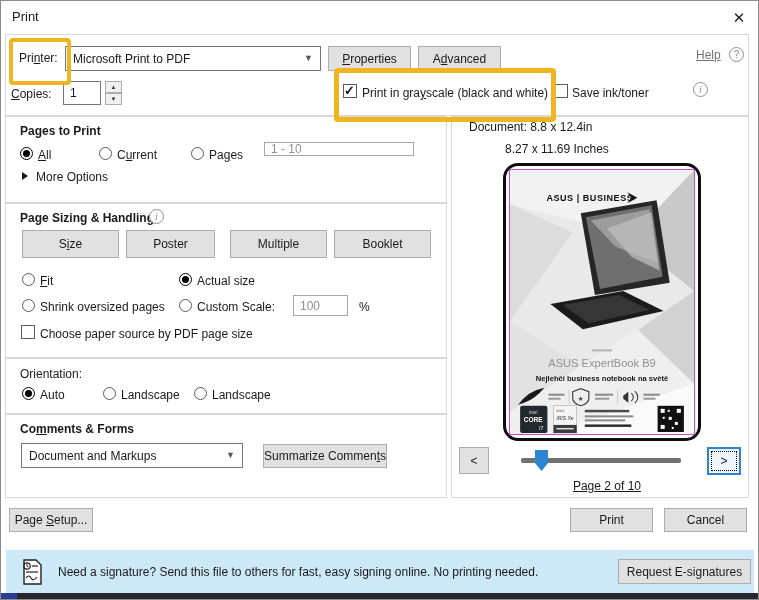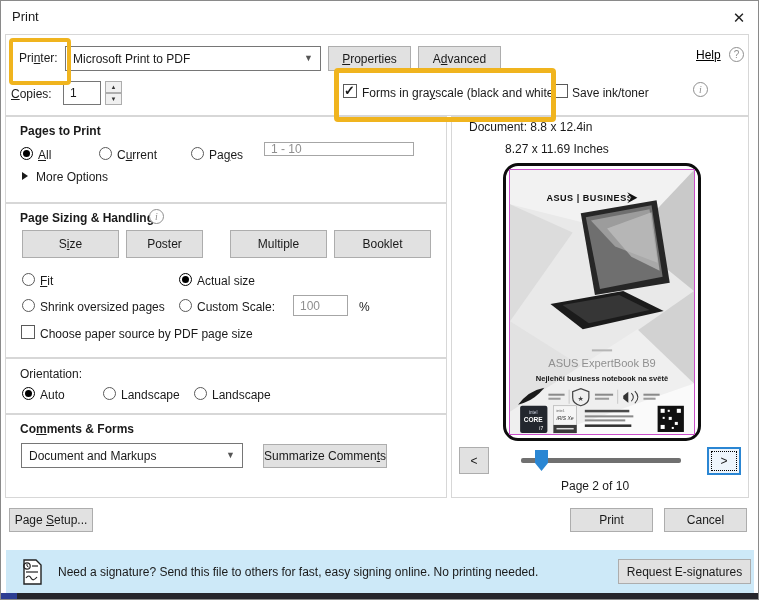--- a/index.html
+++ b/index.html
@@ -13,21 +13,21 @@
   .radio{position:absolute;width:13px;height:13px;border:1px solid #5a5a5a;border-radius:50%;background:#fff;box-sizing:border-box;}
   .radio.sel{border:1px solid #000;}
   .radio.sel::after{content:"";position:absolute;left:2px;top:2px;right:2px;bottom:2px;background:#000;border-radius:50%;}
   .cb{position:absolute;width:14px;height:14px;border:1px solid #5a5a5a;background:#fff;box-sizing:border-box;}
   .cb.checked::after{content:"✓";position:absolute;left:0px;top:-2px;font-size:13px;color:#1a1a1a;font-weight:bold;}
   .combo{position:absolute;background:#fff;border:1px solid #767676;box-sizing:border-box;display:flex;align-items:center;padding:0 22px 0 7px;font-size:12px;}
   .combo .chev{position:absolute;right:7px;top:50%;transform:translateY(-60%);color:#555;font-size:9px;}
   .tfield{position:absolute;background:#fff;border:1px solid #a6a6a6;color:#8f8f8f;display:flex;align-items:center;padding:0 6px;box-sizing:border-box;font-size:12px;}
   .hl{position:absolute;border:5px solid #F0B41E;border-radius:4px;pointer-events:none;z-index:5;}
   .circ{position:absolute;width:15px;height:15px;border:1px solid #8f8f8f;border-radius:50%;color:#8f8f8f;display:flex;align-items:center;justify-content:center;font-size:10px;box-sizing:border-box;background:#fff;}
-  .link{color:#000000;text-decoration:underline;cursor:pointer;}
+  .link{color:#737373;text-decoration:underline;cursor:pointer;}
   .spin{position:absolute;width:17px;height:24px;box-sizing:border-box;}
   .spin div{position:absolute;left:0;width:17px;height:12px;background:#f0f0f0;border:1px solid #adadad;box-sizing:border-box;display:flex;align-items:center;justify-content:center;font-size:6px;color:#333;}
   .track{position:absolute;background:#707070;border-radius:2px;}
   .thumb{position:absolute;width:13px;height:21px;background:#2A86D3;clip-path:polygon(0 0,100% 0,100% 62%,50% 100%,0 62%);}
   .nextbtn{position:absolute;background:#eef5fc;border:2px solid #2A86D3;outline:1px dotted #000;outline-offset:-5px;display:flex;align-items:center;justify-content:center;font-size:12px;box-sizing:border-box;}
   .bluebar{position:absolute;background:#CDE9F8;display:flex;align-items:center;box-sizing:border-box;}
   .titlebar-close{position:absolute;display:flex;align-items:center;justify-content:center;font-size:15px;color:#222;cursor:pointer;}
   .tri{position:absolute;width:0;height:0;border-left:6px solid #1a1a1a;border-top:4px solid transparent;border-bottom:4px solid transparent;}
   .pframe{position:absolute;border:3px solid #0d0d0d;background:#fff;box-sizing:border-box;}
   .pmagenta{position:absolute;left:3px;top:3px;right:3px;bottom:3px;border:1px solid #c94fc9;}
@@ -59,21 +59,21 @@
 
   <div class="lbl" style="left:10px;top:86px;"><span class="u">C</span><span>opies:</span></div>
   <div class="tfield" style="left:62px;top:80px;width:38px;height:24px;color:#1a1a1a;border-color:#767676;">1</div>
   <div class="spin" style="left:104px;top:80px;">
     <div style="top:0;">▲</div>
     <div style="top:12px;">▼</div>
   </div>
 
   <div class="hl" style="left:333px;top:67px;width:212px;height:44px;"></div>
   <div class="cb checked" style="left:342px;top:83px;"></div>
-  <div class="lbl" style="left:361px;top:85px;"><span>Forms in gra</span><span class="u">y</span><span>scale (black and white)</span></div>
+  <div class="lbl" style="left:361px;top:85px;"><span>Print in gra</span><span class="u">y</span><span>scale (black and white)</span></div>
   <div class="cb" style="left:553px;top:83px;"></div>
   <div class="lbl" style="left:571px;top:85px;">Save ink/toner</div>
   <div class="circ" style="left:692px;top:81px;font-style:italic;font-family:'Liberation Serif',serif;">i</div>
 
   <div class="gbox" style="left:4px;top:115px;width:442px;height:87px;"></div>
   <div class="lbl bold" style="left:19px;top:123px;">Pages to Print</div>
   <div class="radio sel" style="left:19px;top:146px;"></div>
   <div class="lbl" style="left:37px;top:147px;"><span class="u">A</span><span>ll</span></div>
   <div class="radio" style="left:98px;top:146px;"></div>
   <div class="lbl" style="left:116px;top:147px;"><span>C</span><span class="u">u</span><span>rrent</span></div>
@@ -82,21 +82,21 @@
   <div class="tfield" style="left:263px;top:141px;width:150px;height:14px;">1 - 10</div>
   <div class="tri" style="left:21px;top:171px;"></div>
   <div class="lbl" style="left:35px;top:169px;">More Options</div>
 
   <div class="gbox" style="left:4px;top:202px;width:442px;height:155px;"></div>
   <div class="lbl bold" style="left:19px;top:210px;">Page Sizing &amp; Handling</div>
   <div class="circ" style="left:148px;top:208px;font-style:italic;font-family:'Liberation Serif',serif;">i</div>
   <div class="btn" style="left:21px;top:229px;width:97px;height:28px;">
       <span><span>S</span><span class="u">i</span><span>ze</span></span>
     </div>
-  <div class="btn" style="left:125px;top:229px;width:77px;height:28px;">Poster</div>
+  <div class="btn" style="left:125px;top:229px;width:89px;height:28px;">Poster</div>
   <div class="btn" style="left:229px;top:229px;width:97px;height:28px;">Multiple</div>
   <div class="btn" style="left:333px;top:229px;width:97px;height:28px;">Booklet</div>
   <div class="radio" style="left:21px;top:272px;"></div>
   <div class="lbl" style="left:39px;top:273px;"><span class="u">F</span><span>it</span></div>
   <div class="radio sel" style="left:178px;top:272px;"></div>
   <div class="lbl" style="left:196px;top:273px;">Actual size</div>
   <div class="radio" style="left:21px;top:298px;"></div>
   <div class="lbl" style="left:39px;top:299px;">Shrink oversized pages</div>
   <div class="radio" style="left:178px;top:298px;"></div>
   <div class="lbl" style="left:196px;top:299px;">Custom Scale:</div>
@@ -201,21 +201,21 @@
             <rect x="151" y="245" width="2" height="2" fill="#fff"></rect>
         </g>
       </svg>
     </div>
   </div>
 
   <div class="btn" style="left:458px;top:446px;width:30px;height:27px;">&lt;</div>
   <div class="track" style="left:520px;top:457px;width:160px;height:5px;"></div>
   <div class="thumb" style="left:534px;top:449px;"></div>
   <div class="nextbtn" style="left:706px;top:446px;width:34px;height:28px;">&gt;</div>
-  <div class="lbl" style="left:560px;top:478px;width:80px;text-align:left;">Page 2 of 10</div>
+  <div class="lbl" style="left:560px;top:478px;width:80px;text-align:right;text-decoration:underline;">Page 2 of 10</div>
 
   <div class="btn" style="left:8px;top:507px;width:84px;height:24px;">
       <span><span>Page </span><span class="u">S</span><span>etup...</span></span>
     </div>
   <div class="btn" style="left:569px;top:507px;width:83px;height:24px;">Print</div>
   <div class="btn" style="left:663px;top:507px;width:83px;height:24px;">Cancel</div>
 
   <div class="bluebar" style="left:5px;top:549px;width:748px;height:43px;">
     <svg style="margin-left:14px;" width="24" height="28" viewBox="0 0 24 28">
       <path d="M4,2 h12 l5,5 v19 h-17 z" fill="#ffffff" stroke="#222" stroke-width="1.4"></path>

